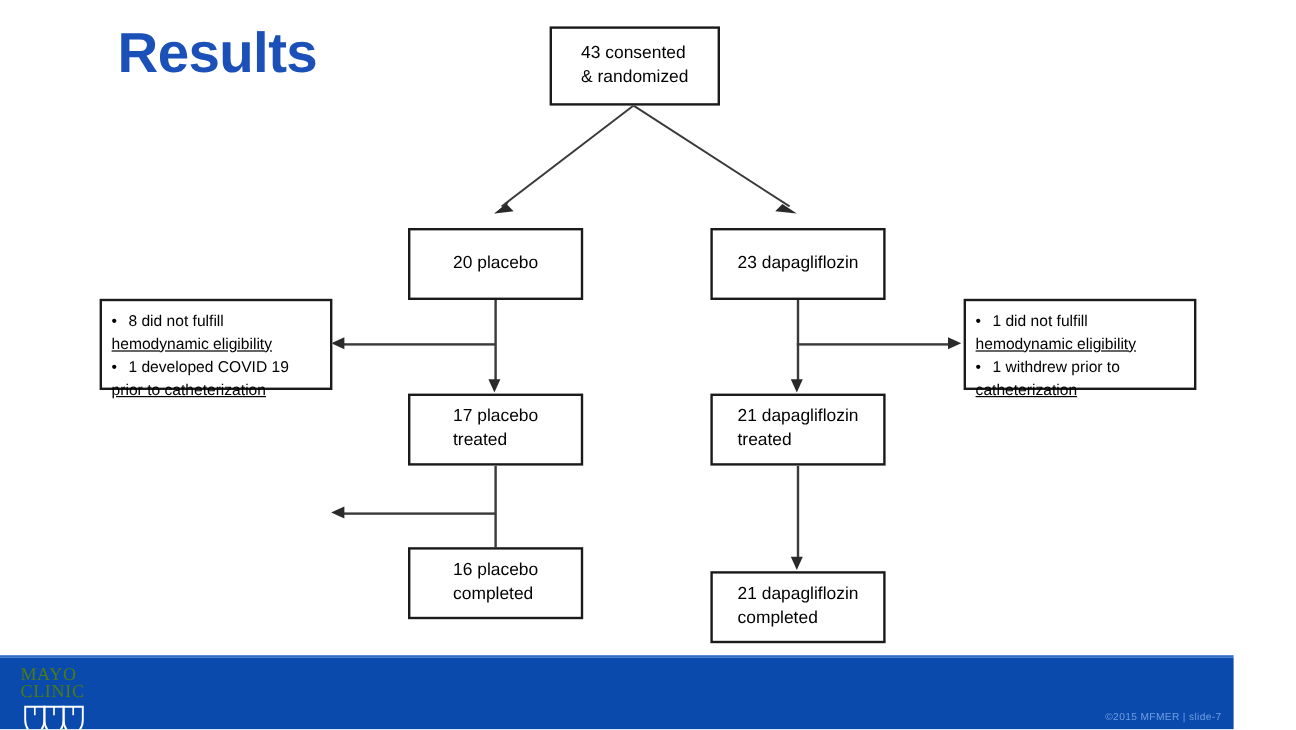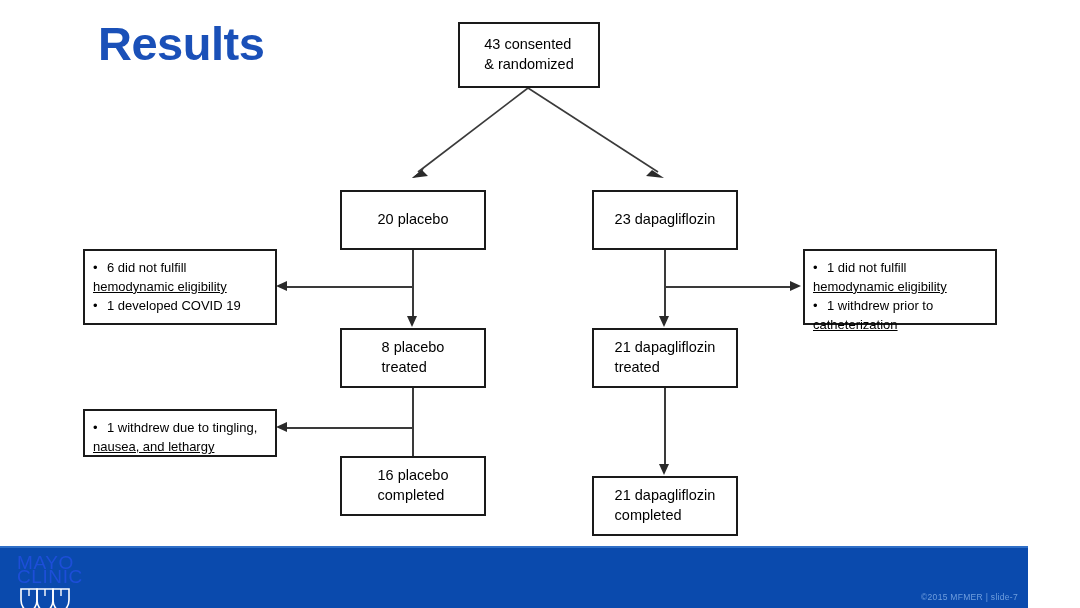--- a/index.html
+++ b/index.html
@@ -134,25 +134,25 @@
     background: #2f6fc7;
   }
   #mayo-logo {
     position: absolute;
     left: 17px;
     top: 556px;
     width: 80px;
     color: #ffffff;
   }
   #mayo-wordmark {
-    font-family: Liberation Sans, sans-serif;
-    font-size: 19px;
+    font-family: Liberation Serif, serif;
+    font-size: 15px;
     line-height: 14px;
     letter-spacing: 0.6px;
-    color: #1d4ed8;
+    color: #4d7c0f;
   }
   #mayo-wordmark .wm {
     display: block;
   }
   #mayo-shield {
     margin-top: 2px;
   }
   #copyright {
     position: absolute;
     right: 10px;
@@ -188,21 +188,21 @@
   <div class="node" style="left:340px; top:190px; width:146px; height:60px;">
     <span class="line">20 placebo</span>
   </div>
 
   <div class="node" style="left:592px; top:190px; width:146px; height:60px;">
     <span class="line">23 dapagliflozin</span>
   </div>
 
   <div class="node" style="left:340px; top:328px; width:146px; height:60px;">
     <span>
-      <span class="line">8 placebo</span>
+      <span class="line">17 placebo</span>
       <span class="line">treated</span>
     </span>
   </div>
 
   <div class="node" style="left:592px; top:328px; width:146px; height:60px;">
     <span>
       <span class="line">21 dapagliflozin</span>
       <span class="line">treated</span>
     </span>
   </div>
@@ -237,45 +237,40 @@
   <div class="arrow-left" style="left:276px; top:281px;"></div>
 
   <div class="hline" style="left:664px; top:286px; width:127px;"></div>
   <div class="arrow-right" style="left:790px; top:281px;"></div>
 
   <div class="hline" style="left:286px; top:427px; width:127px;"></div>
   <div class="arrow-left" style="left:276px; top:422px;"></div>
 
   <div class="sidebox" style="left:83px; top:249px; width:194px; height:76px;">
     <span class="bullet-line">
-      <span class="dot">•</span><span>6 did not fulfill</span>
+      <span class="dot">•</span><span>8 did not fulfill</span>
     </span>
     <span class="cont-line">hemodynamic eligibility</span>
     <span class="bullet-line">
       <span class="dot">•</span><span>1 developed COVID 19</span>
     </span>
+    <span class="cont-line">prior to catheterization</span>
   </div>
 
   <div class="sidebox" style="left:803px; top:249px; width:194px; height:76px;">
     <span class="bullet-line">
       <span class="dot">•</span><span>1 did not fulfill</span>
     </span>
     <span class="cont-line">hemodynamic eligibility</span>
     <span class="bullet-line">
       <span class="dot">•</span><span>1 withdrew prior to</span>
     </span>
     <span class="cont-line">catheterization</span>
   </div>
 
-  <div class="sidebox" style="left:83px; top:409px; width:194px; height:48px;">
-    <span class="bullet-line">
-      <span class="dot">•</span><span>1 withdrew due to tingling,</span>
-    </span>
-    <span class="cont-line">nausea, and lethargy</span>
-  </div>
 
   <div id="footer-rule"></div>
   <div id="footer-bar"></div>
 
   <div id="mayo-logo">
     <div id="mayo-wordmark">
       <span class="wm">MAYO</span>
       <span class="wm">CLINIC</span>
     </div>
     <svg id="mayo-shield" width="56" height="30" viewBox="0 0 56 30">

